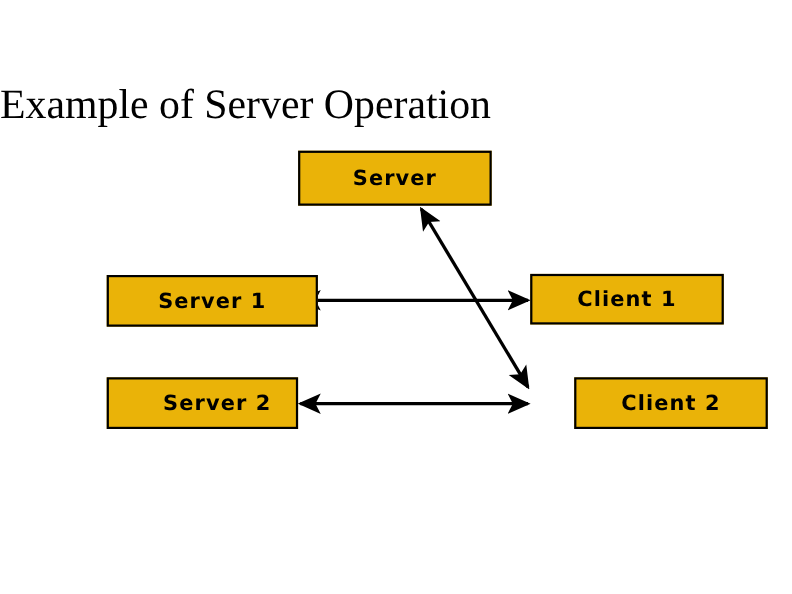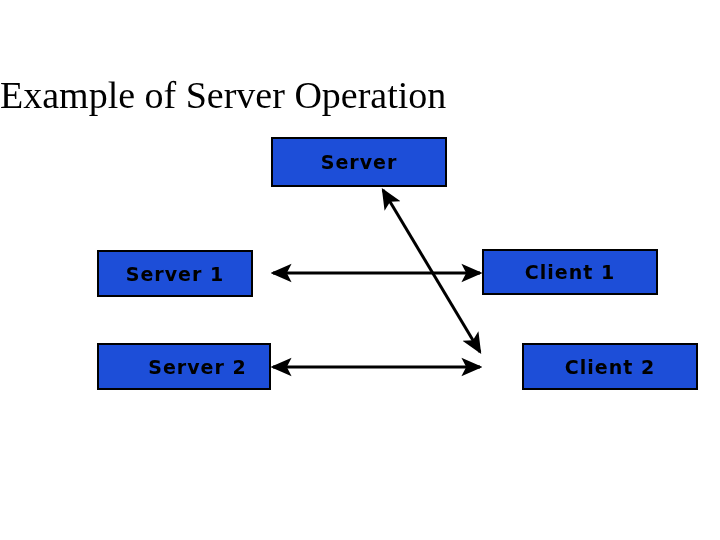--- a/index.html
+++ b/index.html
@@ -26,34 +26,34 @@
     font-size: 38px;
     font-weight: normal;
     line-height: 44px;
     color: #000000;
     letter-spacing: 0px;
     white-space: nowrap;
   }
   .node-box {
     position: absolute;
     box-sizing: border-box;
-    background: #1d4ed8;
+    background: #eab308;
     border: 2px solid #000000;
     display: flex;
     align-items: center;
     justify-content: center;
     color: #000000;
     font-family: "DejaVu Sans", sans-serif;
     font-size: 19px;
     font-weight: bold;
     letter-spacing: 1px;
     z-index: 3;
   }
   #box-server   { left: 271px; top: 137px; width: 176px; height: 50px; }
-  #box-server-1 { left: 97px;  top: 250px; width: 156px; height: 47px; }
+  #box-server-1 { left: 97px;  top: 250px; width: 192px; height: 47px; }
   #box-client-1 { left: 482px; top: 249px; width: 176px; height: 46px; }
   #box-server-2 { left: 97px;  top: 343px; width: 174px; height: 47px; padding-left: 27px; }
   #box-client-2 { left: 482px; top: 343px; width: 176px; height: 47px; margin-left: 40px; }
 
   #connectors {
     position: absolute;
     left: 0;
     top: 0;
     width: 720px;
     height: 540px;

